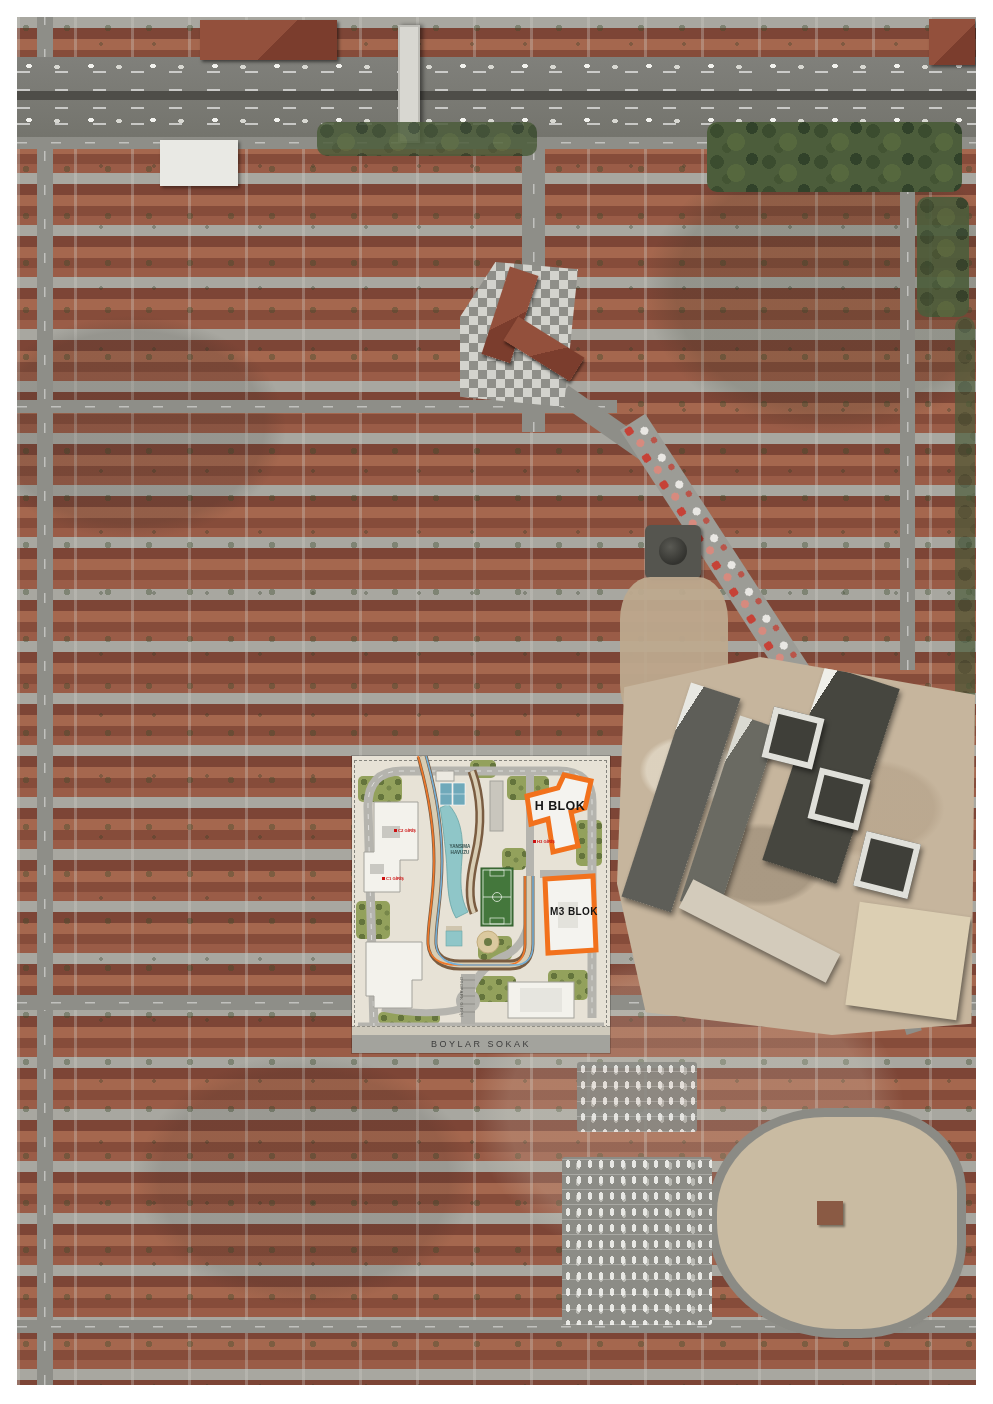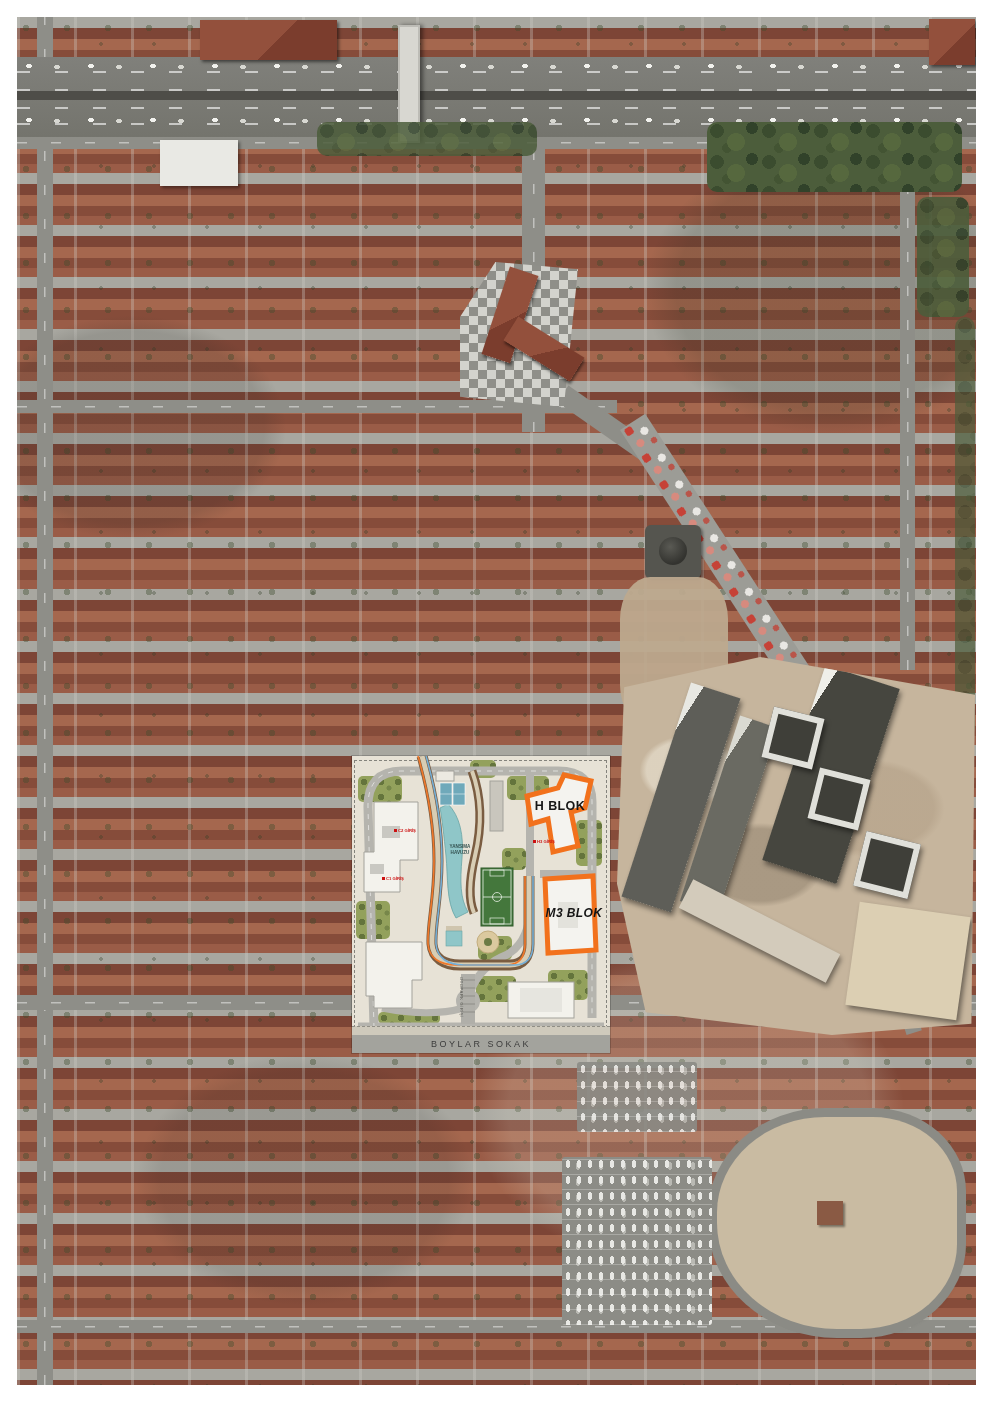--- a/index.html
+++ b/index.html
@@ -99,21 +99,21 @@
   
   #plan{left:335px;top:698px;width:258px;height:297px;background:#e7e2d6;box-shadow:0 0 0 1px rgba(0,0,0,.18);margin-top:41px;}
   #plan .boundary{position:absolute;left:2px;top:4px;right:3px;bottom:20px;border:1px dashed #84837c;border-bottom:none;pointer-events:none;}
   .green{position:absolute;background-color:#93a15c;border-radius:5px;
     background-image:radial-gradient(circle 3.2px at 6px 6px, #64743c 96%, transparent),
                      radial-gradient(circle 2.6px at 14px 12px, #77874a 96%, transparent);
     background-size:17px 15px;}
   #plan svg{position:absolute;left:0;top:0;}
   .plan-label{position:absolute;color:#161616;font-weight:bold;text-align:center;}
   #lbl-h{left:168px;top:43px;width:80px;font-size:12.5px;letter-spacing:.4px;}
-  #lbl-m3{left:182px;top:150px;width:80px;font-size:12px;letter-spacing:.4px;font-style:italic;}
+  #lbl-m3{left:182px;top:150px;width:80px;font-size:10px;letter-spacing:.4px;}
   #lbl-pool{left:86px;top:88px;width:44px;font-size:4.6px;font-weight:bold;color:#33504f;line-height:1.25;}
   .ent{position:absolute;font-size:4.2px;font-weight:bold;color:#cc1111;white-space:nowrap;}
   .ent::before{content:"";display:inline-block;width:3px;height:3px;background:#cc1111;margin-right:1px;}
   #ramp-lbl{position:absolute;left:107px;top:221px;height:46px;writing-mode:vertical-rl;font-size:4.2px;color:#5a5a55;letter-spacing:.5px;}
   #boylar{position:absolute;left:0;bottom:0;width:100%;height:18px;background:#a3a39d;
     font-size:9px;color:#3c3c3c;letter-spacing:2.5px;text-align:center;line-height:18px;}
   #sidewalk{position:absolute;left:0;bottom:18px;width:100%;height:8px;background:#cfcabc;border-top:1px dashed #918f86;}
 </style>
 </head>
 <body>

